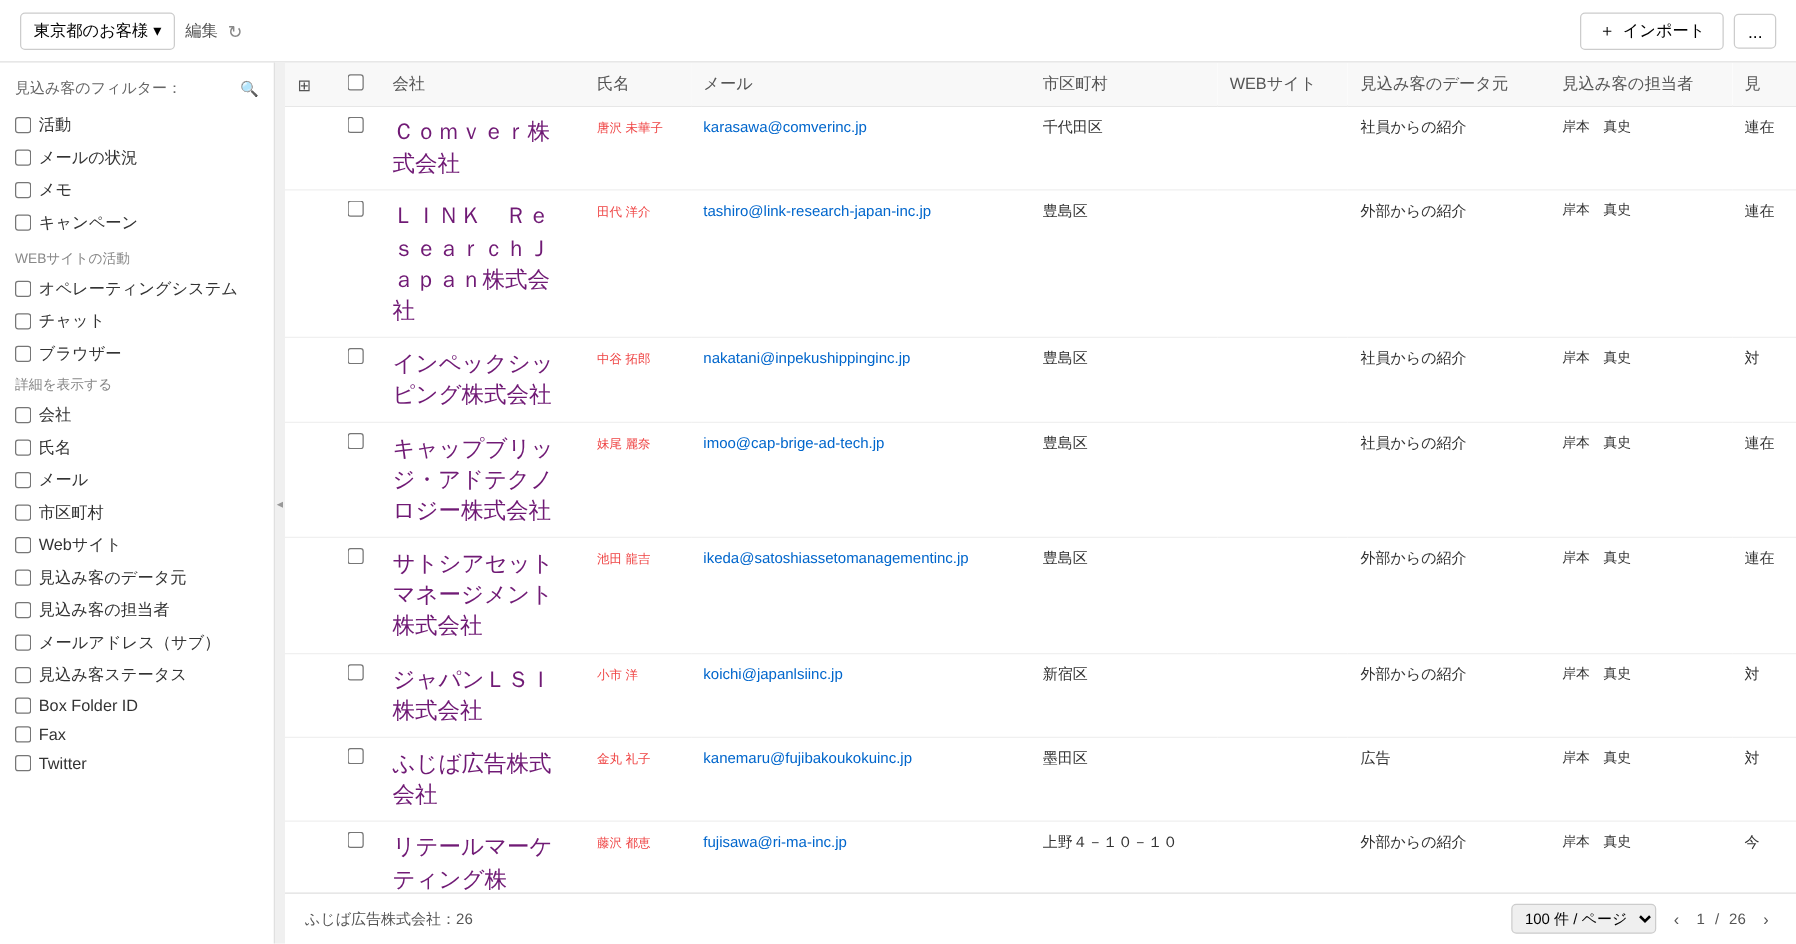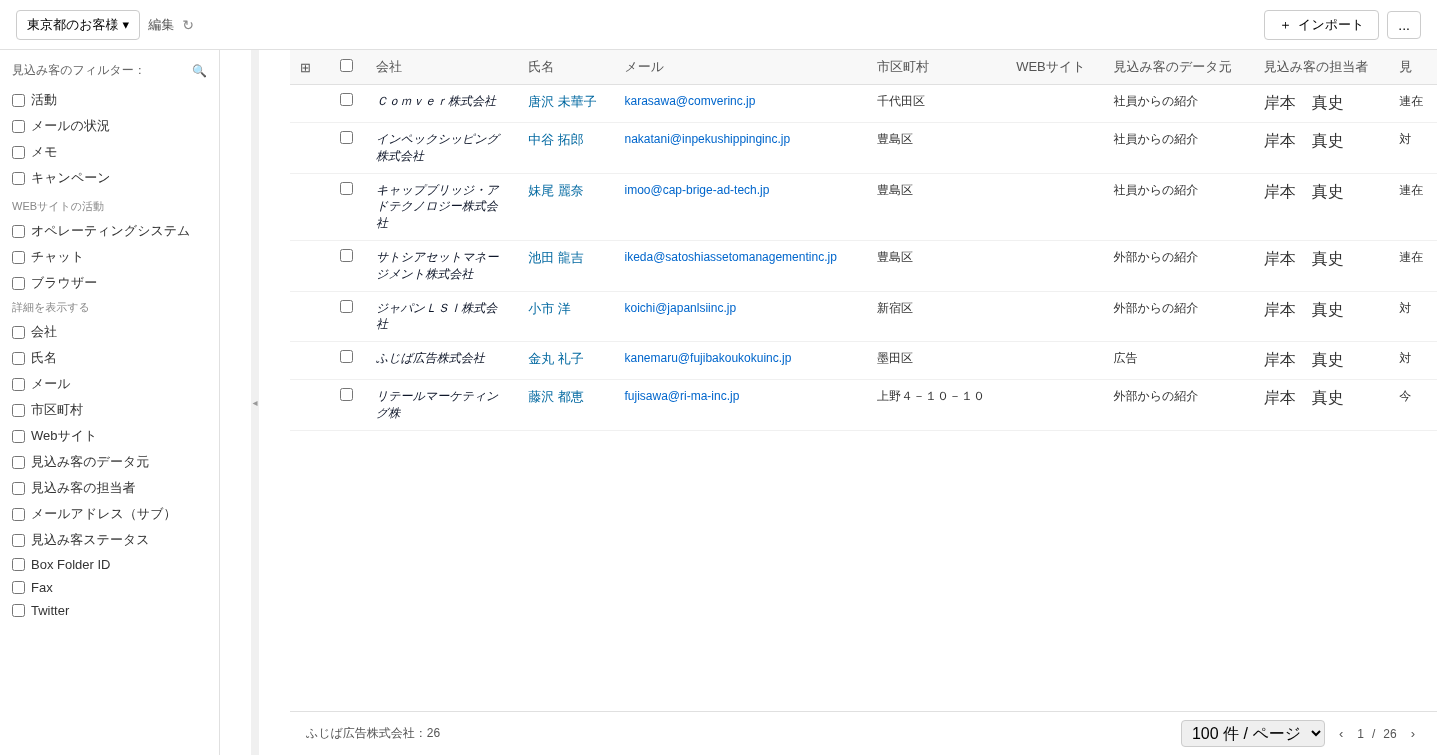--- a/index.html
+++ b/index.html
@@ -53,21 +53,20 @@
       border: 1px solid #ccc;
       border-radius: 4px;
       padding: 5px 10px;
       cursor: pointer;
       font-size: 14px;
     }
 
     .main-layout {
       display: flex;
       height: calc(100vh - 50px);
-      gap: 31px;
     }
 
     .sidebar {
       width: 220px;
       border-right: 1px solid #e0e0e0;
       overflow-y: auto;
       padding: 12px 0;
       flex-shrink: 0;
     }
     .sidebar-header {
@@ -79,21 +78,20 @@
       color: #666;
     }
     .sidebar-section-title {
       font-size: 11px;
       color: #888;
       padding: 8px 12px 4px;
       font-weight: 500;
     }
     .filter-item {
       display: flex;
-      align-items: center;
       gap: 6px;
       padding: 4px 12px;
       cursor: pointer;
       font-size: 13px;
     }
     .filter-item input[type="checkbox"] {
       margin: 0;
     }
     .show-details {
       font-size: 11px;
@@ -140,29 +138,28 @@
     tbody tr {
       border-bottom: 1px solid #f0f0f0;
     }
     tbody td {
       padding: 8px 10px;
       vertical-align: top;
     }
     .td-company {
       min-width: 120px;
       max-width: 140px;
-      color: #0f172a;
-      font-size: 12px;
+      color: #701a75;
+      font-size: 18px;
       line-height: 1.4;
-      font-style: italic;
     }
     .td-name a {
-      color: #0369a1;
+      color: #ef4444;
       text-decoration: none;
-      font-size: 13px;
+      font-size: 10px;
     }
     .td-email a {
       color: #0066cc;
       text-decoration: none;
       font-size: 12px;
     }
     .td-city {
       min-width: 80px;
       font-size: 12px;
       margin-top: 24px;
@@ -170,21 +167,21 @@
     .td-website {
       min-width: 80px;
       font-size: 12px;
     }
     .td-source {
       min-width: 100px;
       font-size: 12px;
     }
     .td-assignee {
       min-width: 80px;
-      font-size: 16px;
+      font-size: 11px;
     }
     .td-status {
       min-width: 40px;
       font-size: 12px;
     }
 
     .footer-bar {
       border-top: 1px solid #e0e0e0;
       display: flex;
       align-items: center;
@@ -196,21 +193,21 @@
     }
     .pagination {
       display: flex;
       align-items: center;
       gap: 8px;
     }
     .page-size-select {
       border: 1px solid #ccc;
       border-radius: 4px;
       padding: 3px 6px;
-      font-size: 16px;
+      font-size: 12px;
     }
     .page-btn {
       background: none;
       border: none;
       color: #555;
       cursor: pointer;
       padding: 2px 6px;
       font-size: 13px;
     }
     .page-num {
@@ -378,20 +375,32 @@
       <td class="td-email"><a href="#">karasawa@comverinc.jp</a></td>
       <td class="td-city">千代田区</td>
       <td class="td-website"></td>
       <td class="td-source">社員からの紹介</td>
       <td class="td-assignee">岸本　真史</td>
       <td class="td-status">連在</td>
     </tr>
             <tr>
       <td></td>
       <td><input type="checkbox" style=""></td>
+      <td class="td-company">ＬＩＮＫ　ＲｅｓｅａｒｃｈＪａｐａｎ株式会社</td>
+      <td class="td-name"><a href="#">田代 洋介</a></td>
+      <td class="td-email"><a href="#">tashiro@link-research-japan-inc.jp</a></td>
+      <td class="td-city">豊島区</td>
+      <td class="td-website"></td>
+      <td class="td-source">外部からの紹介</td>
+      <td class="td-assignee">岸本　真史</td>
+      <td class="td-status">連在</td>
+    </tr>
+            <tr>
+      <td></td>
+      <td><input type="checkbox" style=""></td>
       <td class="td-company">インペックシッピング株式会社</td>
       <td class="td-name"><a href="#">中谷 拓郎</a></td>
       <td class="td-email"><a href="#">nakatani@inpekushippinginc.jp</a></td>
       <td class="td-city">豊島区</td>
       <td class="td-website"></td>
       <td class="td-source">社員からの紹介</td>
       <td class="td-assignee">岸本　真史</td>
       <td class="td-status">対</td>
     </tr>
             <tr>

